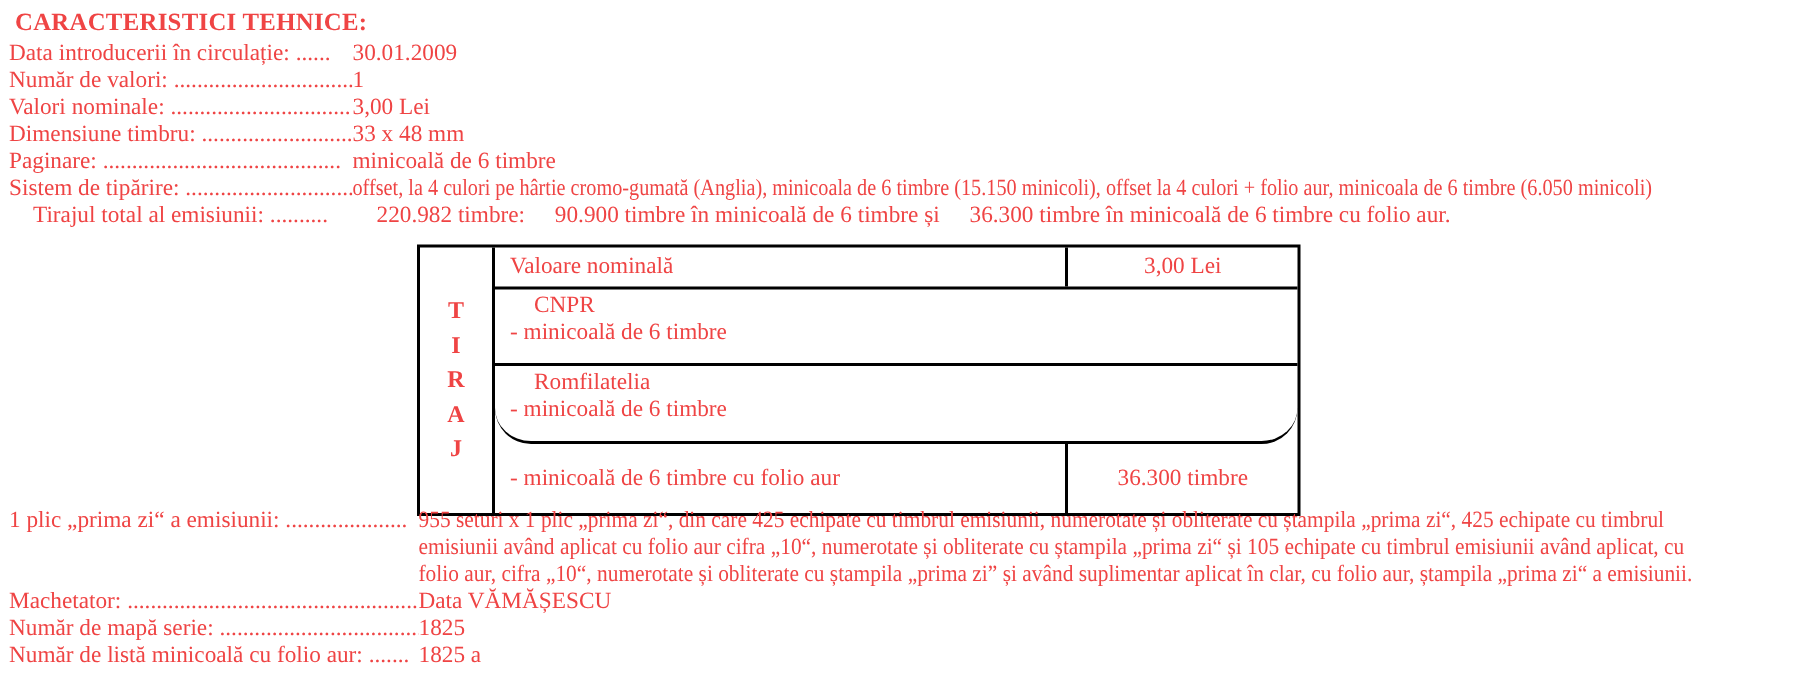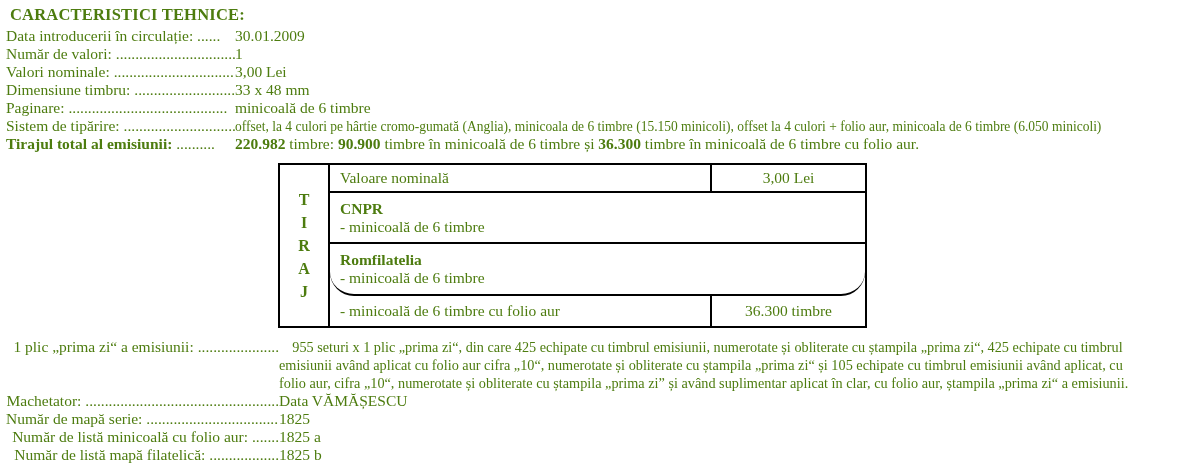--- a/index.html
+++ b/index.html
@@ -1,44 +1,44 @@
 <!DOCTYPE html>
 <html><head>
 <meta charset="utf-8">
 <style>
   html,body { margin:0; padding:0; background:#fff; }
   .page {
     position:relative; width:1200px; height:464px; overflow:hidden;
-    background:#ffffff; color:#4d7c0f;
+    background:#ffffff; color:#ef4444;
     font-family:"Liberation Serif", serif;
     font-size:15.5px; line-height:18px;
   }
   
   .top { position:absolute; left:6px; top:5px; width:1192px; }
   .title { font-weight:700; font-size:16.5px; line-height:20px; margin:0 0 2px 4px; letter-spacing:0.2px; }
   .trow { display:flex; align-items:flex-start; }
   .lbl  { flex:0 0 229px; white-space:nowrap; overflow:hidden; }
   .val  { white-space:nowrap; }
-  .b    { font-weight:700; }
+  .b    { font-weight:400;margin-left:16px; }
   .condense { display:inline-block; transform:scaleX(0.87); transform-origin:0 50%; }
 
   
   .tbl { position:absolute; left:278px; top:163px; width:585px; border:2px solid #000; display:flex; background:#fff; }
   .tiraj-col { flex:0 0 48px; border-right:2px solid #000; display:flex; flex-direction:column;
                justify-content:center; align-items:center; font-weight:700; font-size:16px; line-height:23px; }
   .rows { flex:1; display:flex; flex-direction:column; min-width:0; }
   .trw  { display:flex; border-bottom:2px solid #000; min-width:0; }
   .trw:last-child { border-bottom:none; }
-  .r1 { height:26px; } .r2 { height:49px; } .r3 { height:50px;border-radius:24px; } .r4 { height:30px; }
+  .r1 { height:26px; } .r2 { height:49px; } .r3 { height:50px;border-radius:24px; } .r4 { height:46px; }
   .mc { flex:1; min-width:0; padding-left:10px; display:flex; flex-direction:column; justify-content:center; }
-  .mc.dual { justify-content:center; padding-top:2px; padding-bottom:2px; }
+  .mc.dual { justify-content:flex-start; padding-top:2px; padding-bottom:2px; }
   .vc { flex:0 0 153px; border-left:2px solid #000; display:flex; justify-content:center; align-items:center; }
 
   
-  .bottom { position:absolute; left:6px; top:338px; width:1190px;text-align:right; }
+  .bottom { position:absolute; left:6px; top:338px; width:1190px; }
   .brow { display:flex; align-items:flex-start; }
   .lbl2 { flex:0 0 273px; white-space:nowrap; overflow:hidden; }
   .pwrap { flex:1; min-width:0; }
   .pline { white-space:nowrap; transform:scaleX(0.92); transform-origin:0 50%; }
 </style>
 </head>
 <body>
 
 <div class="page">
 
@@ -147,20 +147,16 @@
     <div class="brow">
       <div class="lbl2"><span>Număr de mapă serie:</span> <span>...................................</span></div>
       <div class="val">1825</div>
     </div>
 
     <div class="brow">
       <div class="lbl2"><span>Număr de listă minicoală cu folio aur:</span> <span>.......</span></div>
       <div class="val">1825 a</div>
     </div>
 
-    <div class="brow">
-      <div class="lbl2"><span>Număr de listă mapă filatelică:</span> <span>..................</span></div>
-      <div class="val">1825 b</div>
-    </div>
 
   </div>
 
 </div>
 
 </body></html>

